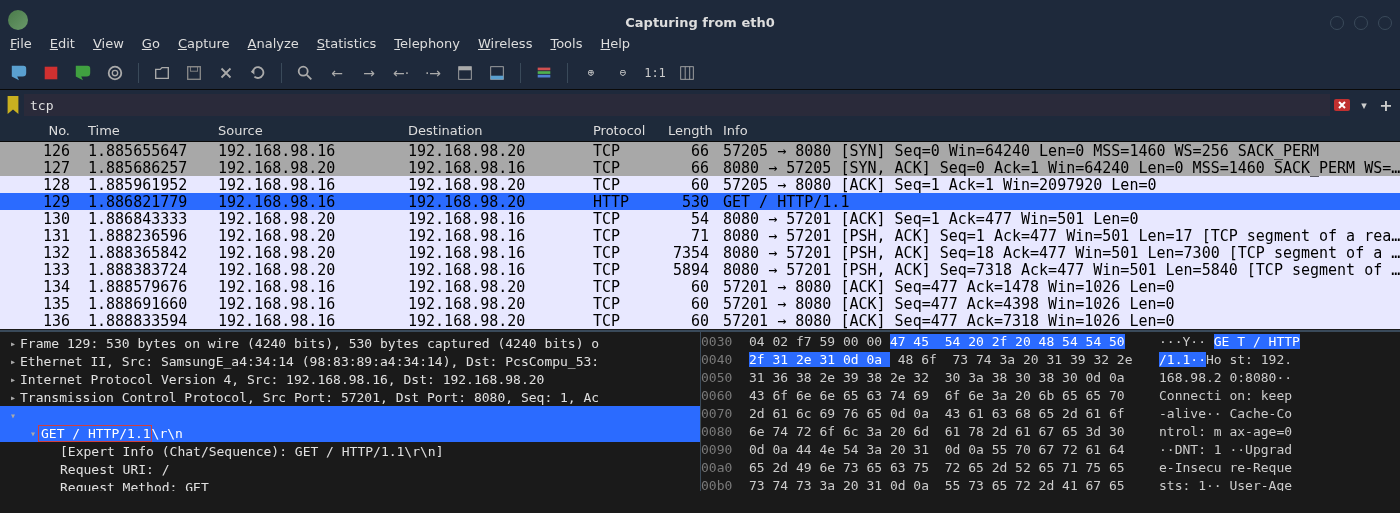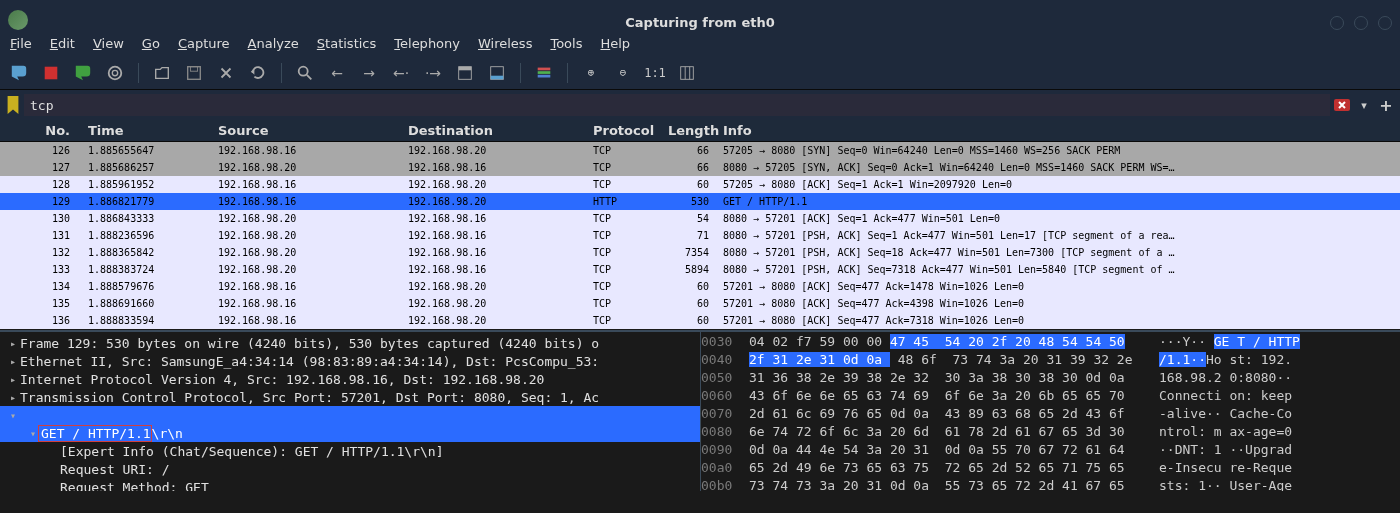--- a/index.html
+++ b/index.html
@@ -13,30 +13,30 @@
 .menubar span{cursor:pointer;color:#ddd}
 .menubar span u{text-decoration:underline}
 .toolbar{height:34px;background:#1e293b;display:flex;align-items:center;padding:0 6px;gap:6px;border-bottom:1px solid #0a0a0a}
 .tbtn{width:26px;height:26px;display:flex;align-items:center;justify-content:center;cursor:pointer;color:#ccc;font-size:14px}
 .tbtn svg{width:18px;height:18px}
 .sep{width:1px;height:20px;background:#3a4a5a;margin:0 4px}
 .filterbar{height:30px;background:#1e293b;display:flex;align-items:center;padding:0 4px;gap:2px}
 .fbookmark{width:18px;height:18px;background:#c9b020;clip-path:polygon(20% 0,80% 0,80% 100%,50% 75%,20% 100%)}
 .filterinput{flex:1;background:#2a2a3a;border:none;color:#e0e0e0;padding:4px 6px;font-family:"DejaVu Sans Mono",monospace;font-size:13px;height:22px;outline:none}
 .fbtn{width:20px;height:20px;display:flex;align-items:center;justify-content:center;cursor:pointer}
-.colhead{height:22px;background:#1e2a3a;display:flex;align-items:center;color:#ddd;font-weight:bold;border-bottom:1px solid #0a0a0a}
+.colhead{height:22px;background:#1e2a3a;display:flex;align-items:center;color:#ddd;font-weight:normal;border-bottom:1px solid #0a0a0a}
 .colhead>div{padding:0 8px}
 .c-no{width:80px;text-align:right;padding-right:10px!important}
 .c-time{width:130px}
 .c-src{width:190px}
 .c-dst{width:185px}
 .c-proto{width:75px}
 .c-len{width:55px;text-align:right;padding-right:6px!important}
 .c-info{flex:1;white-space:nowrap;overflow:hidden}
-.packetlist{height:188px;overflow:hidden;font-size:10px}
+.packetlist{height:188px;overflow:hidden;font-size:15px}
 .prow{height:17px;display:flex;align-items:center;font-family:"DejaVu Sans Mono",monospace}
 .prow>div{padding:0 8px}
 .bg-gray{background:#a8a8a8;color:#000}
 .bg-lav{background:#e8e8ff;color:#000}
 .bg-sel{background:#2b6bff;color:#000000}
 .midsplit{display:flex;height:161px;border-top:2px solid #3a4a5a}
 .details{width:700px;background:#1a1a1a;overflow:hidden;padding-top:2px}
 .drow{font-family:"DejaVu Sans Mono",monospace;font-size:13px;height:18px;display:flex;align-items:center;padding-left:4px;white-space:nowrap;overflow:hidden}
 .drow .tri{width:12px;font-size:10px;color:#aaa;text-align:center}
 .dsel{background:#2b6bff;color:#fff}
@@ -324,19 +324,19 @@
       <div class="drow">
         <span style="width:52px;text-align:right" class="tri"></span>
         <span style="padding-left:4px">Request Method: GET</span>
       </div>
     </div>
   <div class="hexpane" id="hexpane">
       <div class="hrow"><span class="hoff">0030</span><span class="hbytes">04 02 f7 59 00 00 <span class="hsel">47 45  54 20 2f 20 48 54 54 50</span></span><span class="hascii">···Y·· <span class="hsel">GE T / HTTP</span></span></div>
       <div class="hrow"><span class="hoff">0040</span><span class="hbytes"><span class="hsel">2f 31 2e 31 0d 0a </span> 48 6f  73 74 3a 20 31 39 32 2e</span><span class="hascii"><span class="hsel">/1.1··</span>Ho st: 192.</span></div>
       <div class="hrow"><span class="hoff">0050</span><span class="hbytes">31 36 38 2e 39 38 2e 32  30 3a 38 30 38 30 0d 0a</span><span class="hascii">168.98.2 0:8080··</span></div>
       <div class="hrow"><span class="hoff">0060</span><span class="hbytes">43 6f 6e 6e 65 63 74 69  6f 6e 3a 20 6b 65 65 70</span><span class="hascii">Connecti on: keep</span></div>
-      <div class="hrow"><span class="hoff">0070</span><span class="hbytes">2d 61 6c 69 76 65 0d 0a  43 89 63 68 65 2d 43 6f</span><span class="hascii">-alive·· Cache-Co</span></div>
+      <div class="hrow"><span class="hoff">0070</span><span class="hbytes">2d 61 6c 69 76 65 0d 0a  43 61 63 68 65 2d 61 6f</span><span class="hascii">-alive·· Cache-Co</span></div>
       <div class="hrow"><span class="hoff">0080</span><span class="hbytes">6e 74 72 6f 6c 3a 20 6d  61 78 2d 61 67 65 3d 30</span><span class="hascii">ntrol: m ax-age=0</span></div>
       <div class="hrow"><span class="hoff">0090</span><span class="hbytes">0d 0a 44 4e 54 3a 20 31  0d 0a 55 70 67 72 61 64</span><span class="hascii">··DNT: 1 ··Upgrad</span></div>
       <div class="hrow"><span class="hoff">00a0</span><span class="hbytes">65 2d 49 6e 73 65 63 75  72 65 2d 52 65 71 75 65</span><span class="hascii">e-Insecu re-Reque</span></div>
       <div class="hrow"><span class="hoff">00b0</span><span class="hbytes">73 74 73 3a 20 31 0d 0a  55 73 65 72 2d 41 67 65</span><span class="hascii">sts: 1·· User-Age</span></div>
     </div>
 </div>
 
 </body></html>

